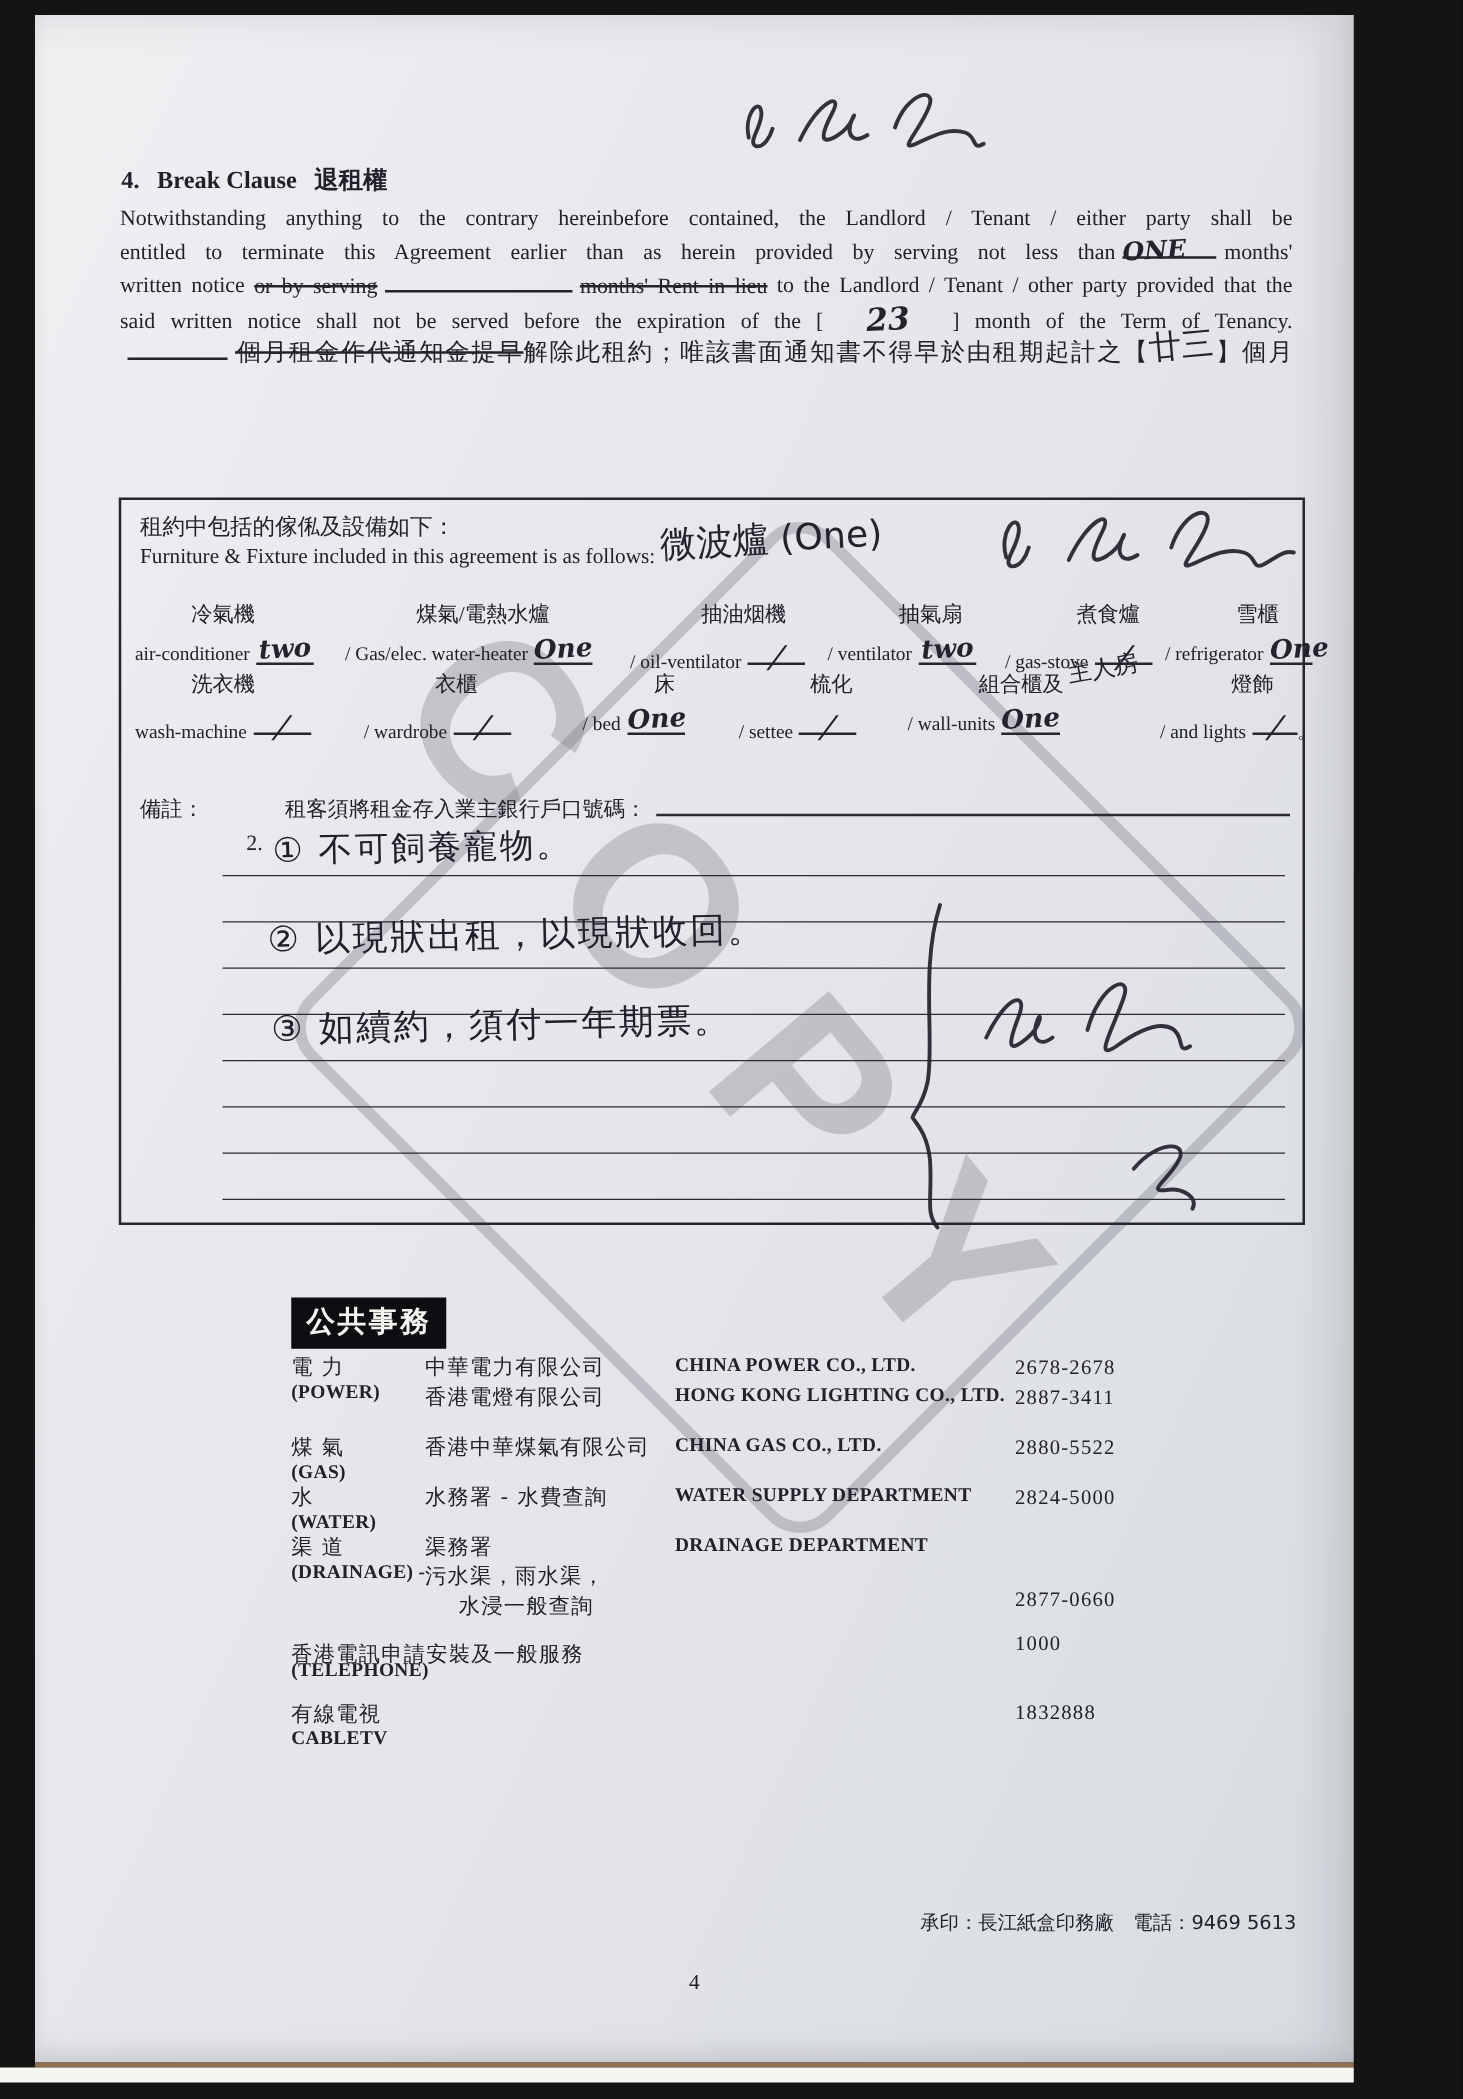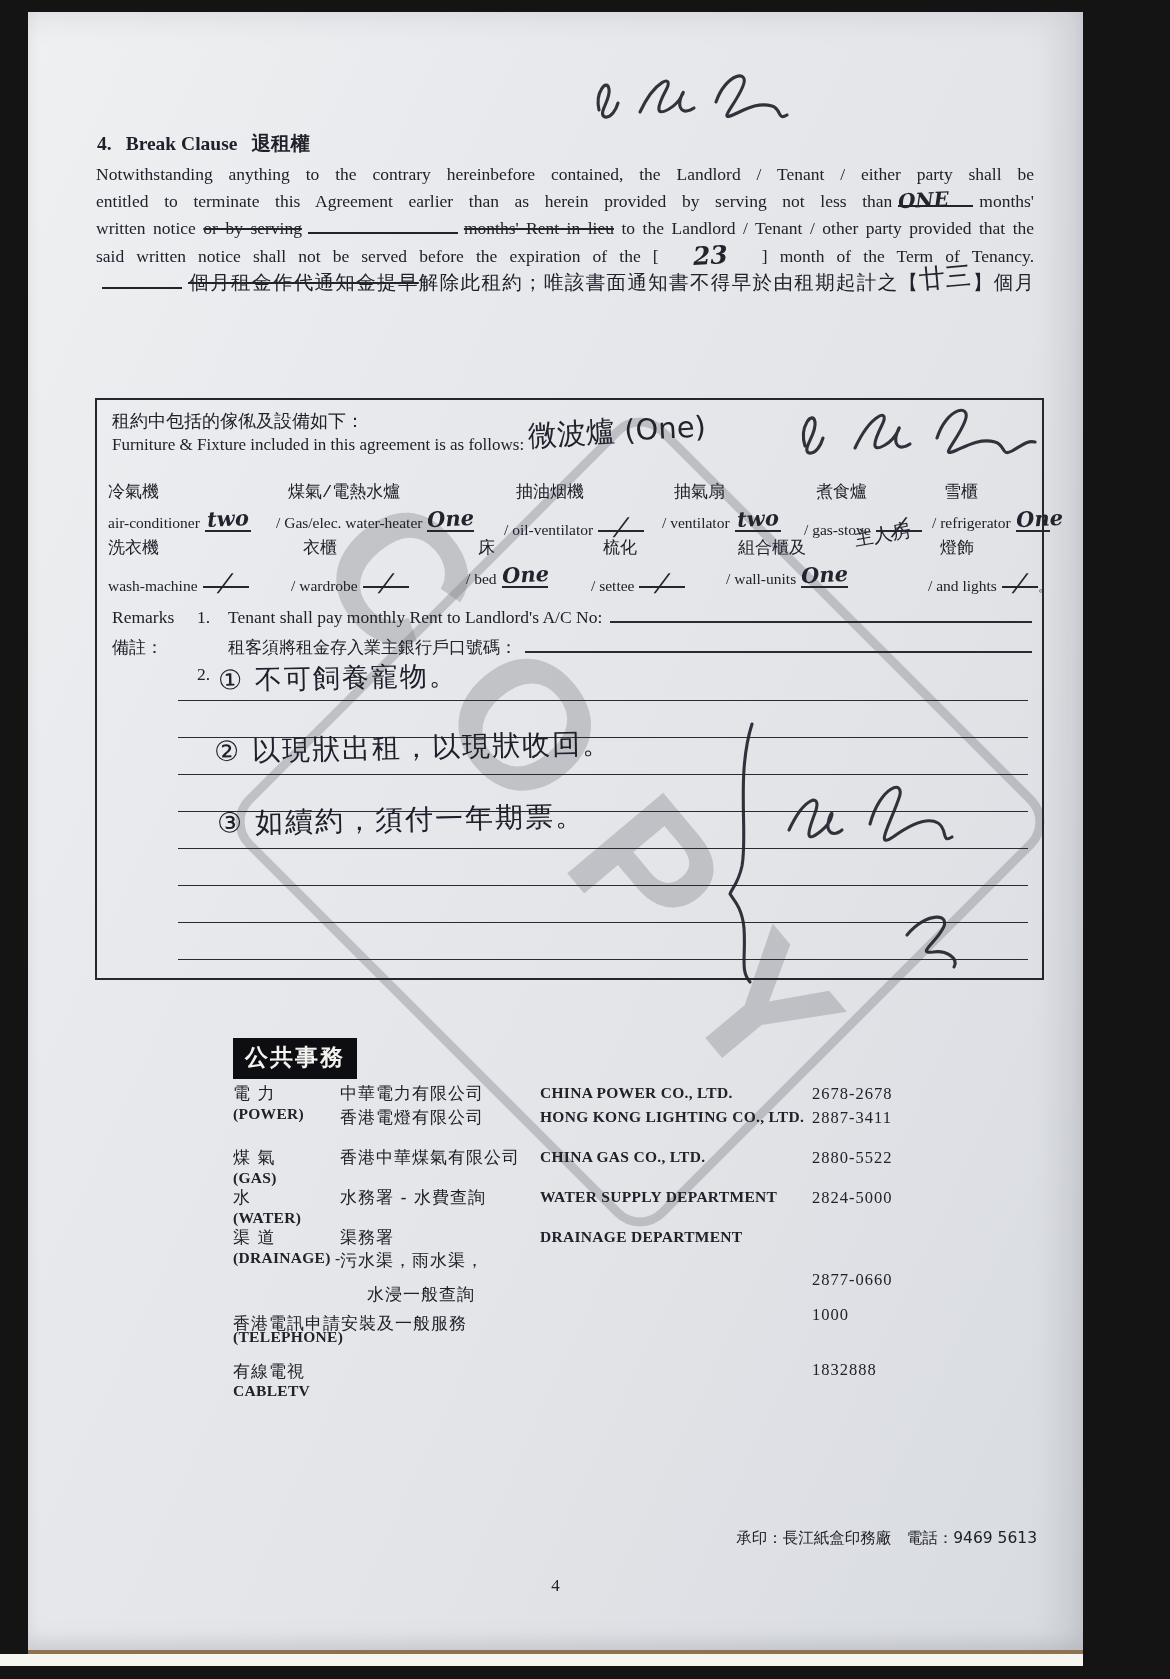--- a/index.html
+++ b/index.html
@@ -43,21 +43,21 @@
   .hw-zh{font-family:"DejaVu Sans",sans-serif;color:#23232e;}
   .raised{position:relative;top:-7px;font-size:27px;line-height:0;}
 
   
   .furn-box{left:95px;top:398px;width:945px;height:578px;border:2px solid #26262e;}
   .furn-intro-zh{left:112px;top:409px;font-size:18px;}
   .furn-intro-en{left:112px;top:435px;font-size:17px;}
   .furn-hw-intro{left:528px;top:412px;font-size:29px;transform:rotate(-3deg);}
   .furn-row{left:108px;width:935px;display:flex;}
   .furn-cell{display:flex;flex-direction:column;}
-  .furn-zh{font-family:Liberation Mono, monospace;font-size:17px;margin-bottom:5px;white-space:nowrap;}
+  .furn-zh{font-family:Liberation Serif, serif;font-size:17px;margin-bottom:5px;white-space:nowrap;margin-left:45px;}
   .furn-ln{display:flex;align-items:baseline;font-size:15.5px;white-space:nowrap;}
   .furn-val{display:inline-block;min-width:46px;border-bottom:2px solid #26262e;text-align:center;
             margin-left:5px;height:22px;}
   .furn-val .hw-en{font-size:21px;position:relative;top:-2px;}
   .val-slash{font-size:30px;font-weight:600;display:inline-block;transform:skewX(-22deg);
              position:relative;top:2px;color:#23232e;}
   .pad12{padding-left:12px;}
   .hw-note-small{position:absolute;font-family:"DejaVu Sans",sans-serif;font-size:19px;
                  transform:rotate(-10deg);color:#23232e;white-space:nowrap;}
 
@@ -226,26 +226,20 @@
     <div class="furn-cell" style="width:115px">
       <div class="furn-zh pad12">燈飾</div>
       <div class="furn-ln">
           <span>/ and lights</span>
           <span class="furn-val" style="min-width:36px"><span class="val-slash">/</span></span>
           <span class="sans" style="font-size:14px">。</span>
         </div>
     </div>
   </div>
 
-  <div class="abs rem-line" style="top:601px">
-    <span class="rem-label">Remarks</span>
-    <span class="rem-num">1.</span>
-    <span>Tenant shall pay monthly Rent to Landlord's A/C No:</span>
-    <span class="rem-fill"></span>
-  </div>
   <div class="abs rem-line sans" style="top:631px;font-size:17px">
     <span class="rem-label">備註：</span>
     <span class="rem-num"></span>
     <span>租客須將租金存入業主銀行戶口號碼：</span>
     <span class="rem-fill"></span>
   </div>
   <div class="abs serif" style="left:197px;top:664px;font-size:17.5px">2.</div>
 
   <div class="ruled" style="top:700px"></div>
   <div class="ruled" style="top:737px"></div>
@@ -293,21 +287,21 @@
     <div class="u u-zh" style="left:0;top:104px">水</div>
     <div class="u u-en" style="left:0;top:127px">(WATER)</div>
     <div class="u u-zh" style="left:107px;top:104px">水務署 - 水費查詢</div>
     <div class="u u-en" style="left:307px;top:106px">WATER SUPPLY DEPARTMENT</div>
     <div class="u u-ph" style="left:579px;top:106px">2824-5000</div>
 
     <div class="u u-zh" style="left:0;top:144px">渠 道</div>
     <div class="u u-en" style="left:0;top:167px">(DRAINAGE) -</div>
     <div class="u u-zh" style="left:107px;top:144px">渠務署</div>
     <div class="u u-zh" style="left:107px;top:167px">污水渠，雨水渠，</div>
-    <div class="u u-zh" style="left:134px;top:201px">水浸一般查詢</div>
+    <div class="u u-zh" style="left:134px;top:191px">水浸一般查詢</div>
     <div class="u u-en" style="left:307px;top:146px">DRAINAGE DEPARTMENT</div>
     <div class="u u-ph" style="left:579px;top:188px">2877-0660</div>
 
     <div class="u u-zh" style="left:0;top:230px">香港電訊申請安裝及一般服務</div>
     <div class="u u-en" style="left:0;top:246px">(TELEPHONE)</div>
     <div class="u u-ph" style="left:579px;top:223px">1000</div>
 
     <div class="u u-zh" style="left:0;top:278px">有線電視</div>
     <div class="u u-en" style="left:0;top:300px">CABLETV</div>
     <div class="u u-ph" style="left:579px;top:278px">1832888</div>

